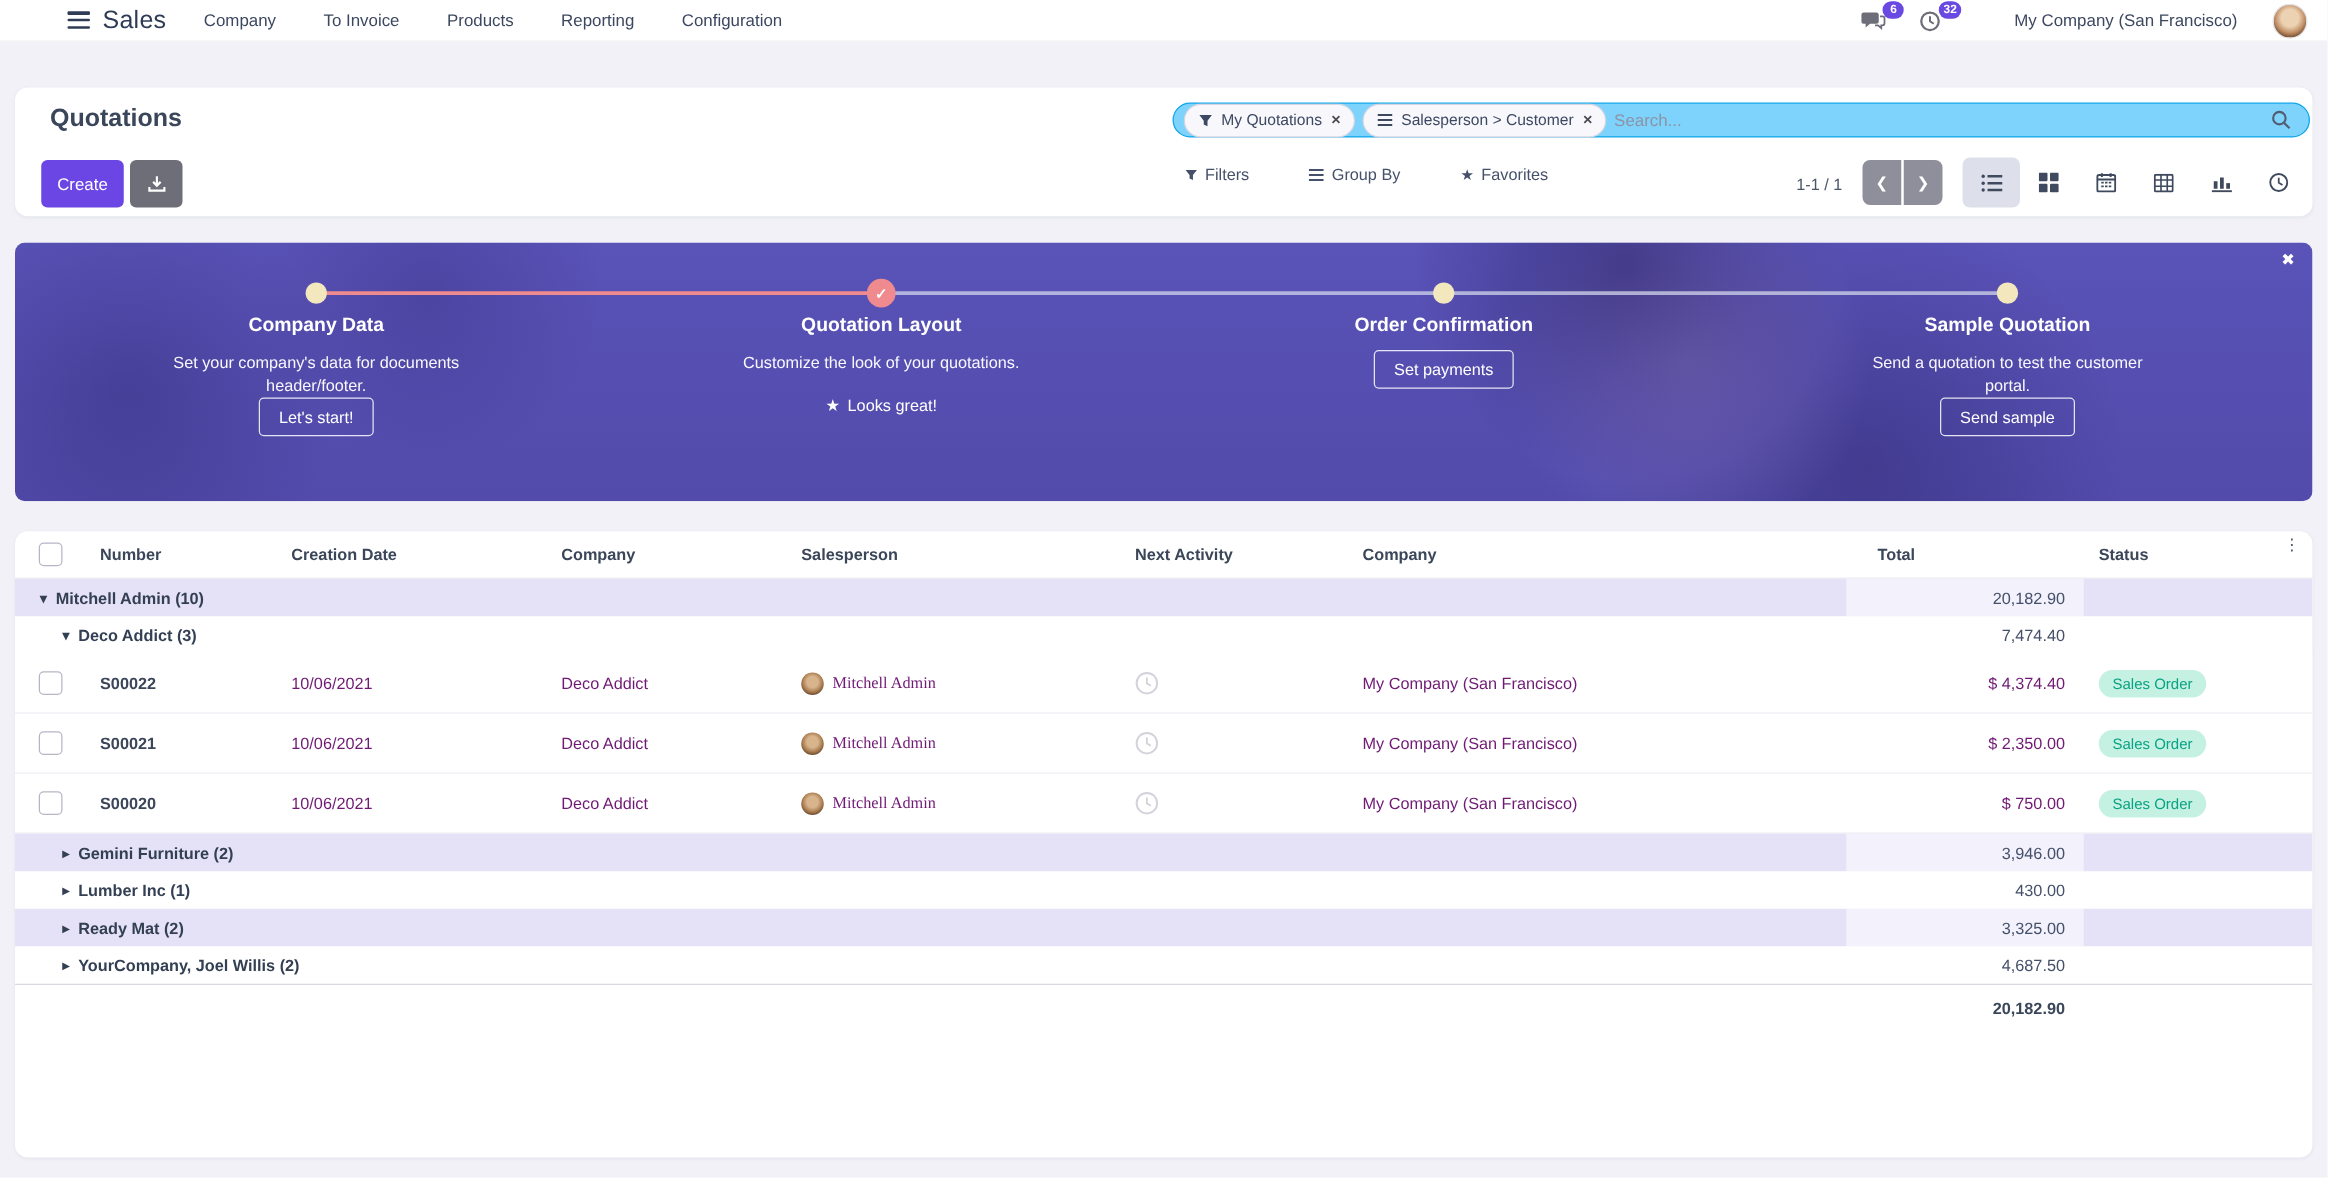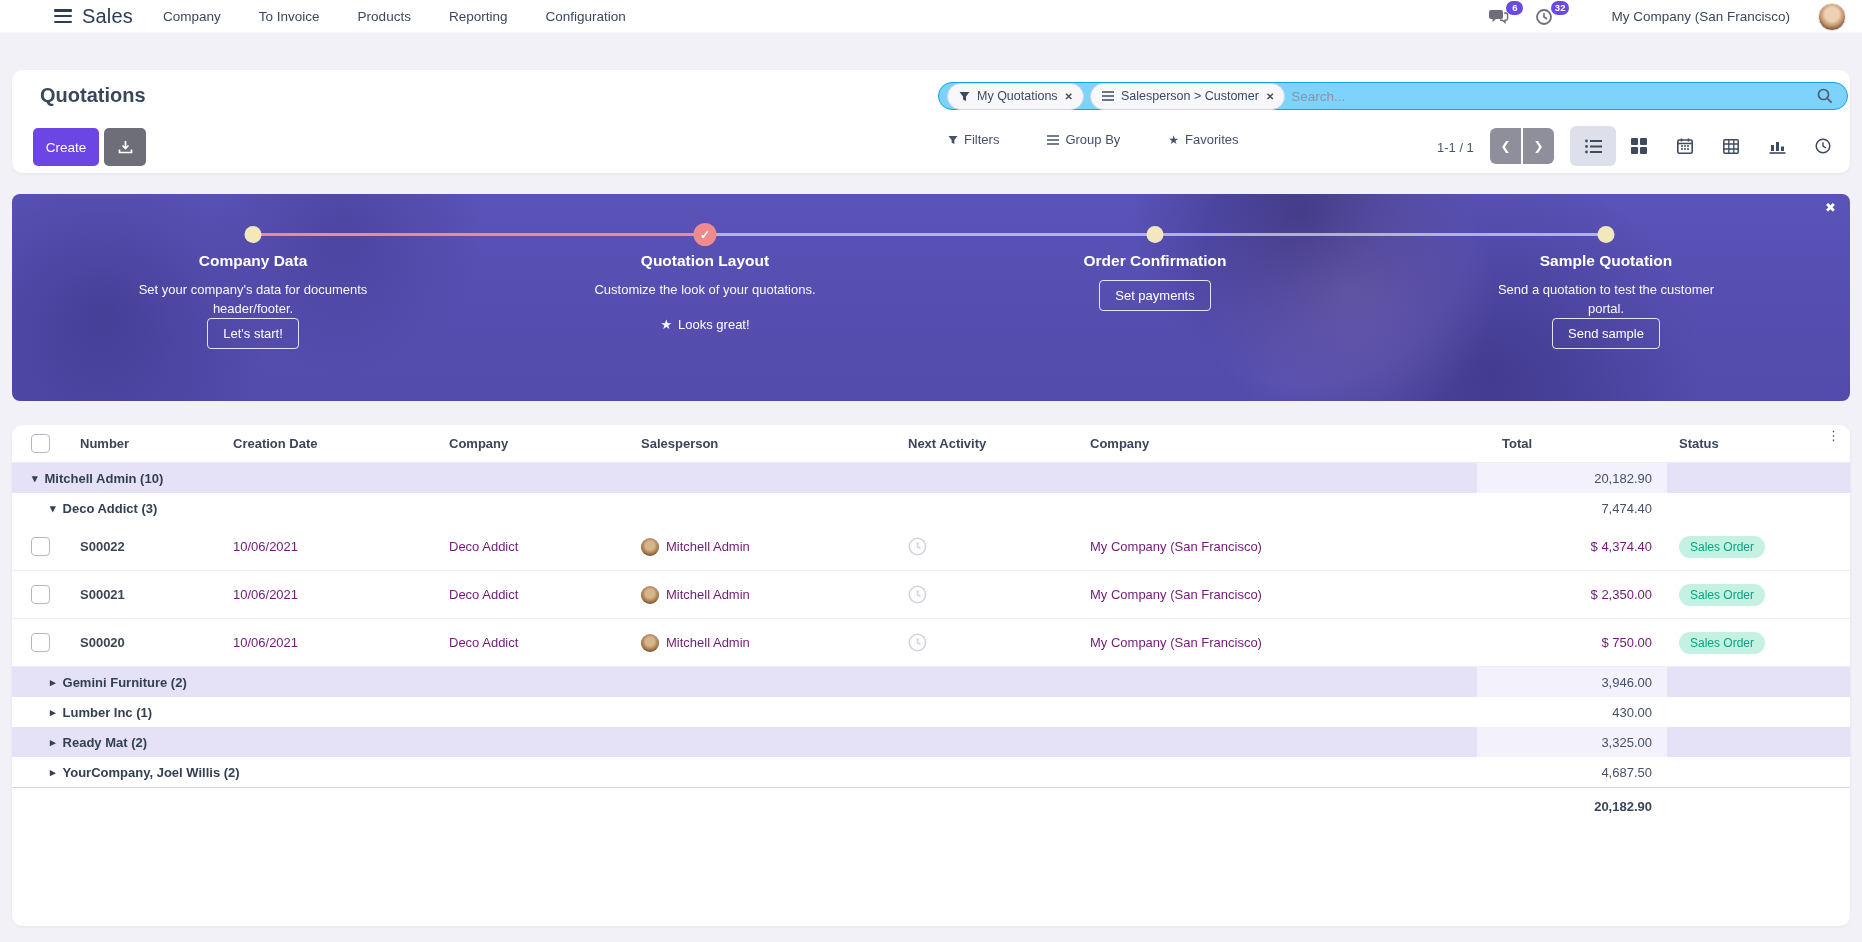--- a/index.html
+++ b/index.html
@@ -152,21 +152,21 @@
   .row-group { height:30px; font-weight:bold; color:#333f52; font-size:13px; cursor:pointer; }
   .row-group.shaded { background:#e5e2f8; }
   .row-group .band { position:absolute; left:1465px; width:190px; top:0; bottom:0; background:rgba(255,255,255,0.5); }
   .group-label-wrap { display:flex; align-items:center; gap:7px; position:relative; z-index:1; }
   .indent-1 { padding-left:20px; } .indent-2 { padding-left:38px; }
   .caret { font-size:11px; color:#333f52; }
   .group-total { position:absolute; left:1458px; width:198px; text-align:right; padding-right:16px; font-weight:normal; color:#45506a; font-size:13px; z-index:1;}
 
   .num-cell { font-weight:bold; color:#3b4659; font-size:13px; }
   .cell { font-size:13px; color:#701a75; }
-  .sales-cell { display:flex; align-items:center; gap:7px; }
+  .sales-cell { display:flex; align-items:flex-start; gap:7px;font-family:Liberation Serif, serif; }
   .avatar-sm {
     width:18px; height:18px; border-radius:50%;
     background: radial-gradient(circle at 50% 42%, #d8b48c 0 32%, #a97c50 58%, #5f3f25 80%, #41290f 100%);
     flex:0 0 auto;
   }
   .status-badge {
     display:inline-block; padding:4px 11px; border-radius:12px; background:#c5f1e2; color:#0aa284;
     font-size:12px;
   }
   .tfoot { position:relative; display:flex; align-items:center; height:38px; border-top:1px solid #d8d8e2; }

